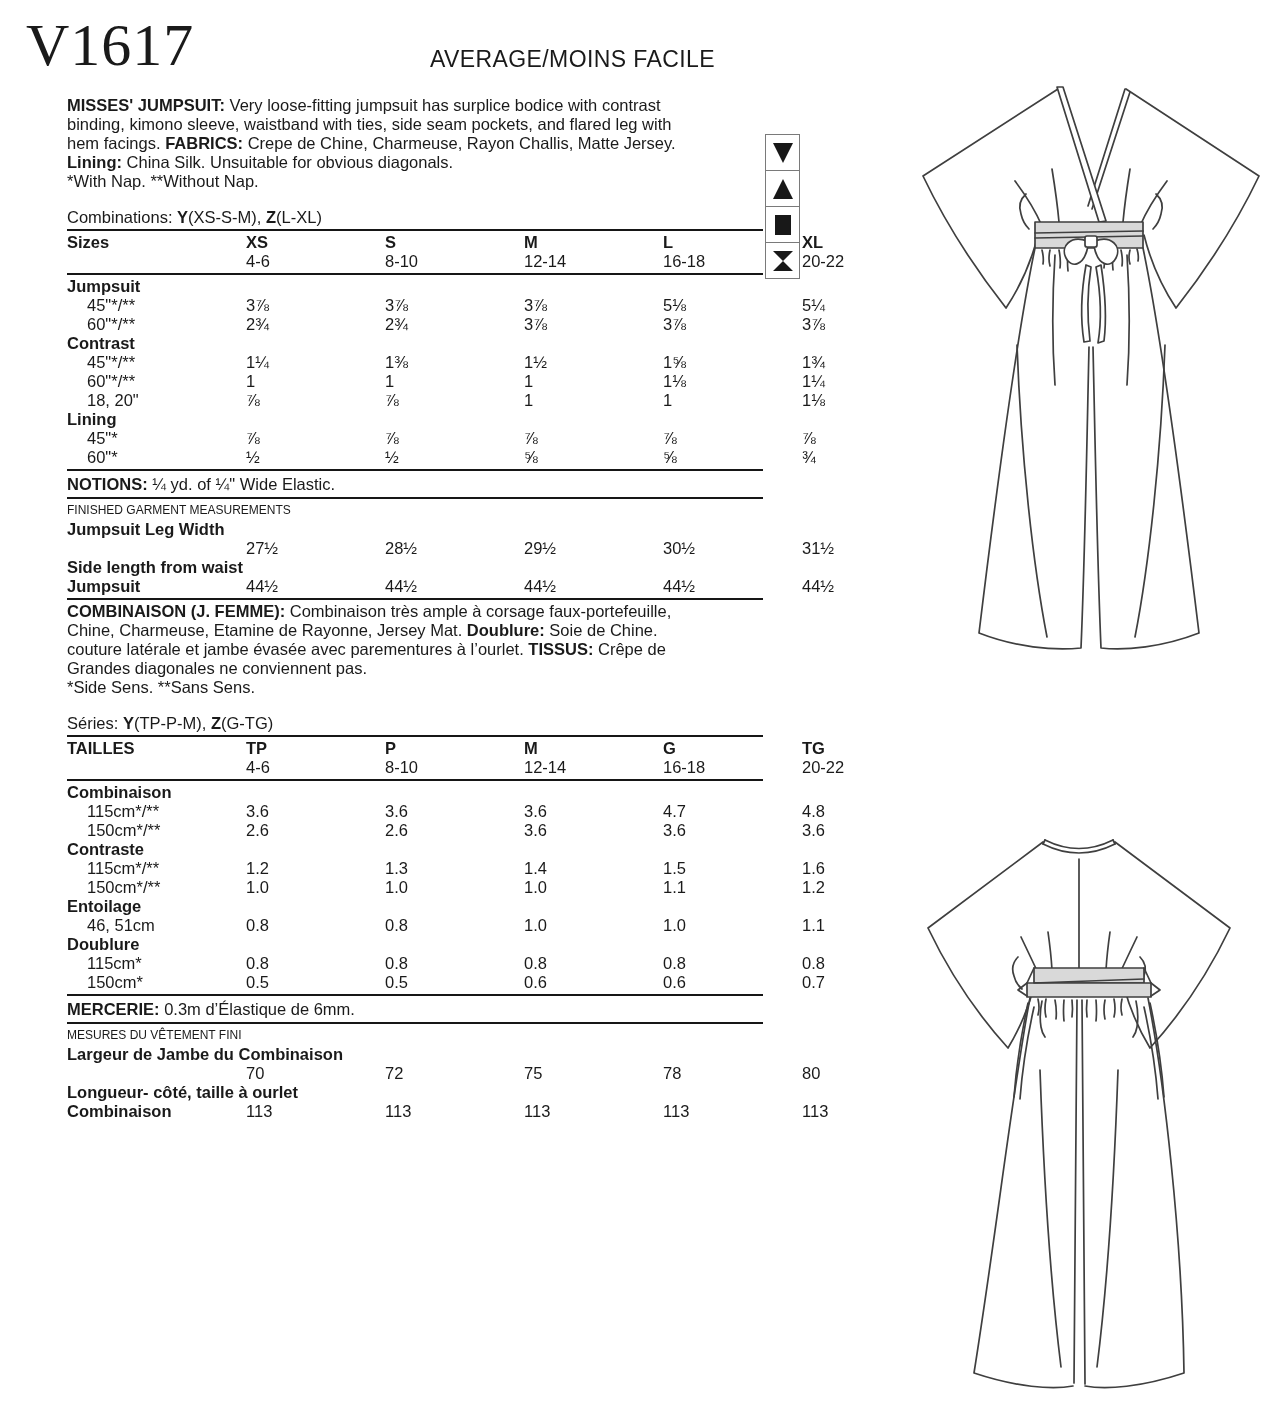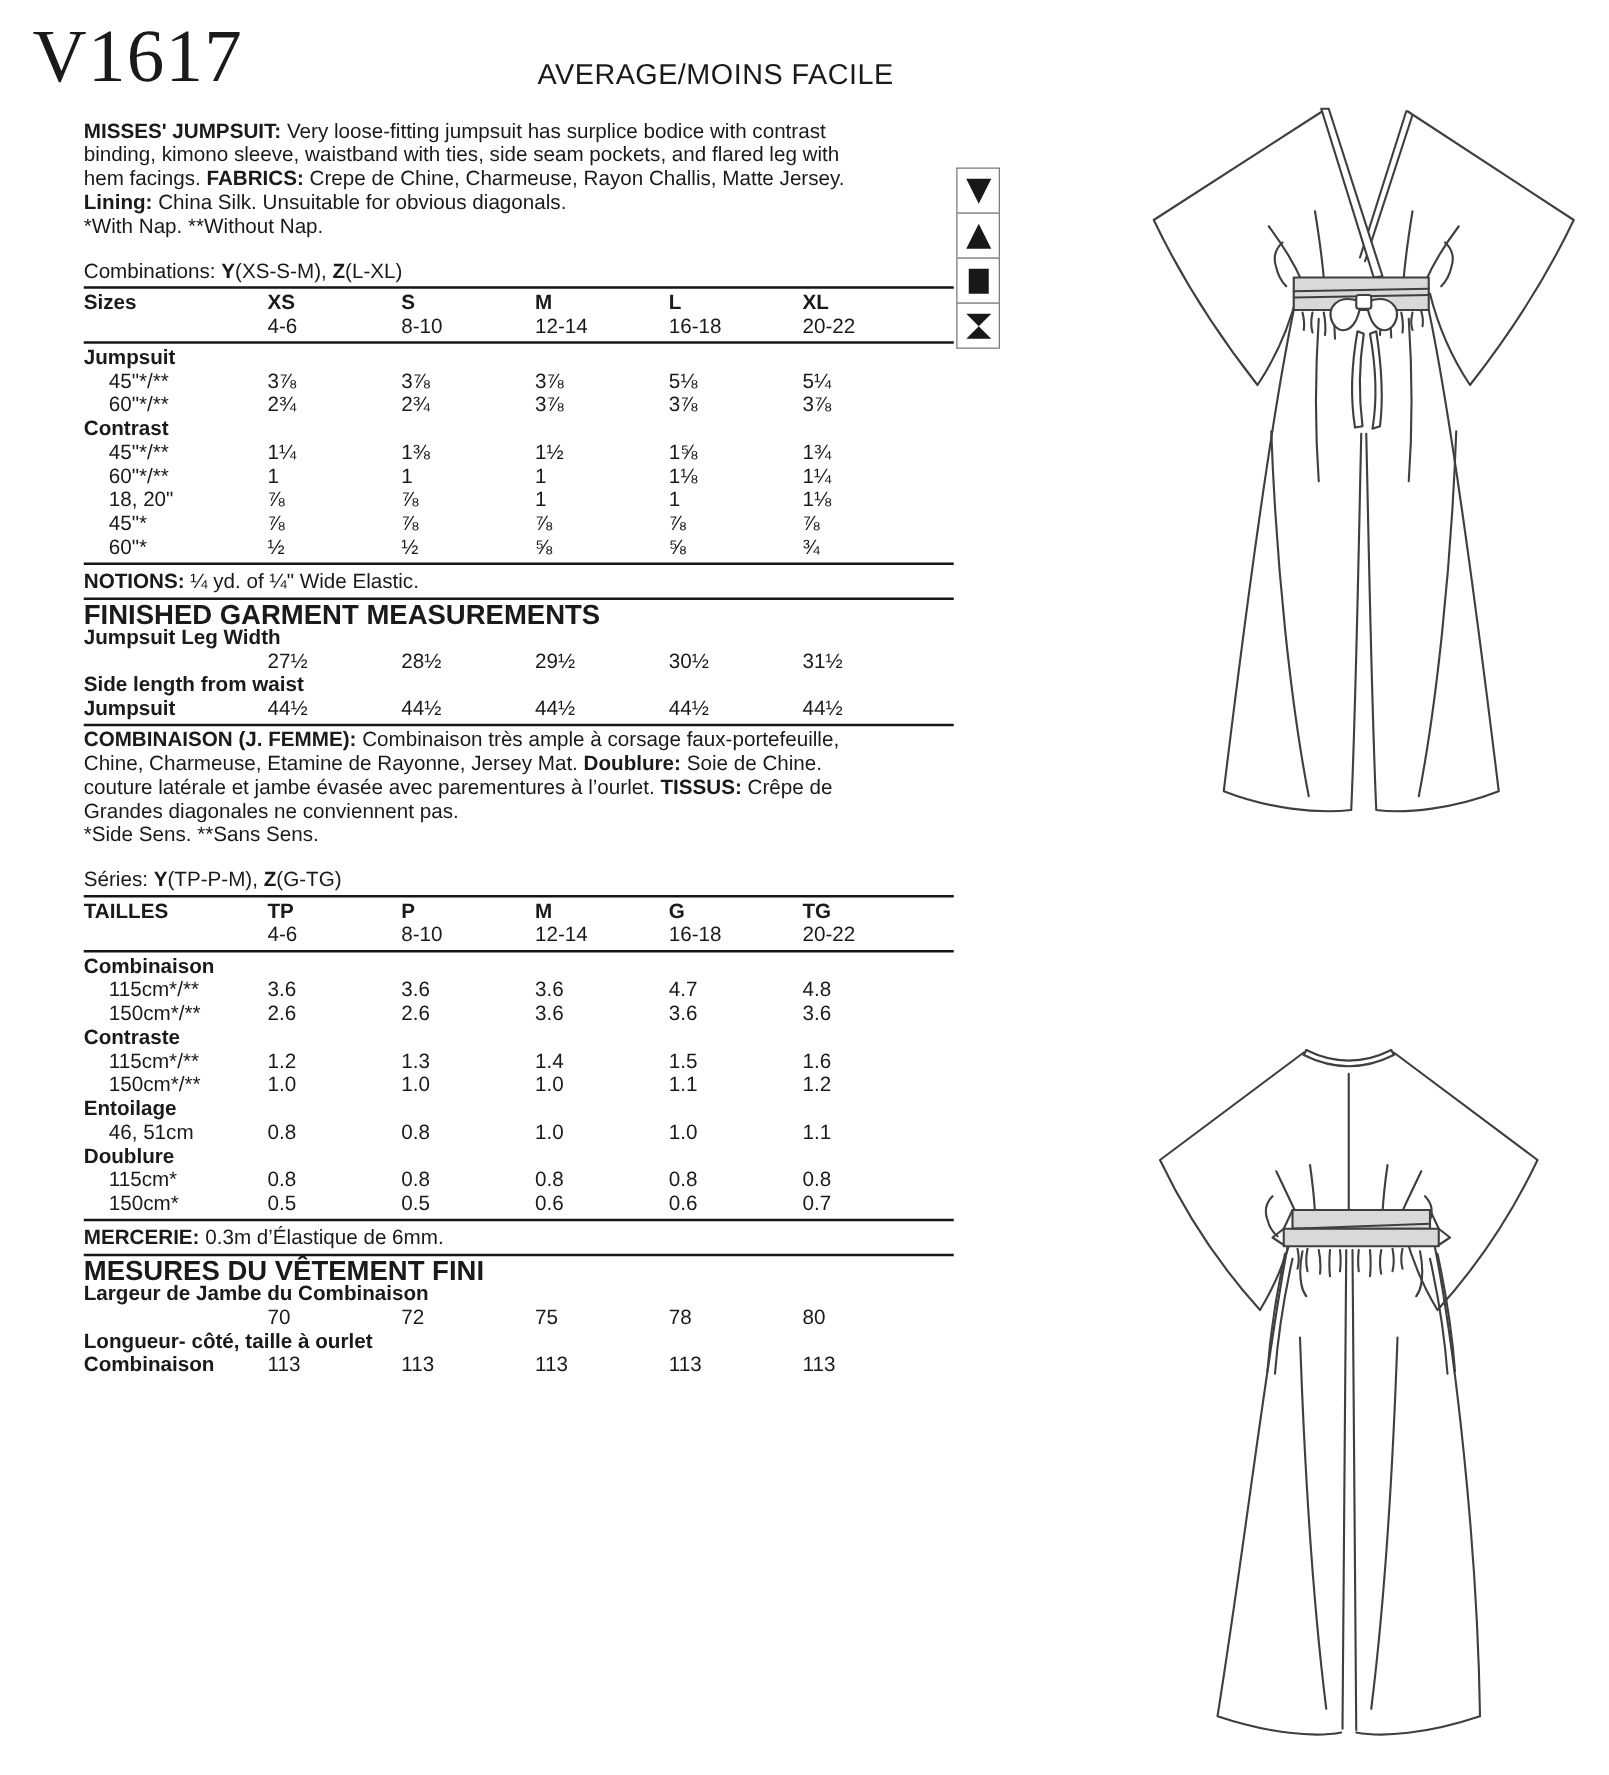--- a/index.html
+++ b/index.html
@@ -8,25 +8,25 @@
   .title{position:absolute;left:26px;top:14px;margin:0;
          font-family:"Liberation Serif",serif;font-weight:400;font-size:60px;line-height:62px;letter-spacing:1px;}
   .subtitle{position:absolute;left:430px;top:46px;font-size:23px;letter-spacing:.4px;white-space:nowrap;}
   .leftcol{position:absolute;left:28px;top:96px;width:696px;margin-left:39px;}
   .line{font-size:16.5px;line-height:19px;white-space:nowrap;}
   .b{font-weight:700;}
   .rule{border-top:2px solid #161616;height:0;margin:2px 0;}
   .blockgap{margin-top:17px;}
   .notion .line{line-height:22px;}
   .trow{display:grid;grid-template-columns:147px 107px 107px 107px 107px 112px;
-        font-size:16.5px;line-height:19px;}
+        font-size:16.5px;line-height:19px;gap:32px;}
   .trow .lbl{white-space:nowrap;}
   .trow .ind{padding-left:20px;}
   .trow .val{white-space:nowrap;}
-  .ttl{font-size:22px;line-height:19px;font-weight:700;}
+  .ttl{font-size:12px;line-height:19px;font-weight:400;}
   
   .symcol{position:absolute;left:765px;top:135px;width:36px;}
   .sym{width:33px;height:35px;border:1px solid #7a7a7a;margin-top:-1px;background:#fff;
        display:flex;align-items:center;justify-content:center;}
   
   .illu{position:absolute;}
   .illu svg{display:block;}
 </style>
 </head>
 <body>
@@ -105,20 +105,23 @@
           <span class="val">1⅛</span>
           <span class="val">1¼</span>
         </div>
         <div class="trow">
           <span class="lbl ind">18, 20"</span>
           <span class="val">⅞</span>
           <span class="val">⅞</span>
           <span class="val">1</span>
           <span class="val">1</span>
           <span class="val">1⅛</span>
+        </div>
+        <div class="trow">
+          <span class="lbl b">Lining</span>
         </div>
         <div class="trow">
           <span class="lbl ind">45"*</span>
           <span class="val">⅞</span>
           <span class="val">⅞</span>
           <span class="val">⅞</span>
           <span class="val">⅞</span>
           <span class="val">⅞</span>
         </div>
         <div class="trow">

